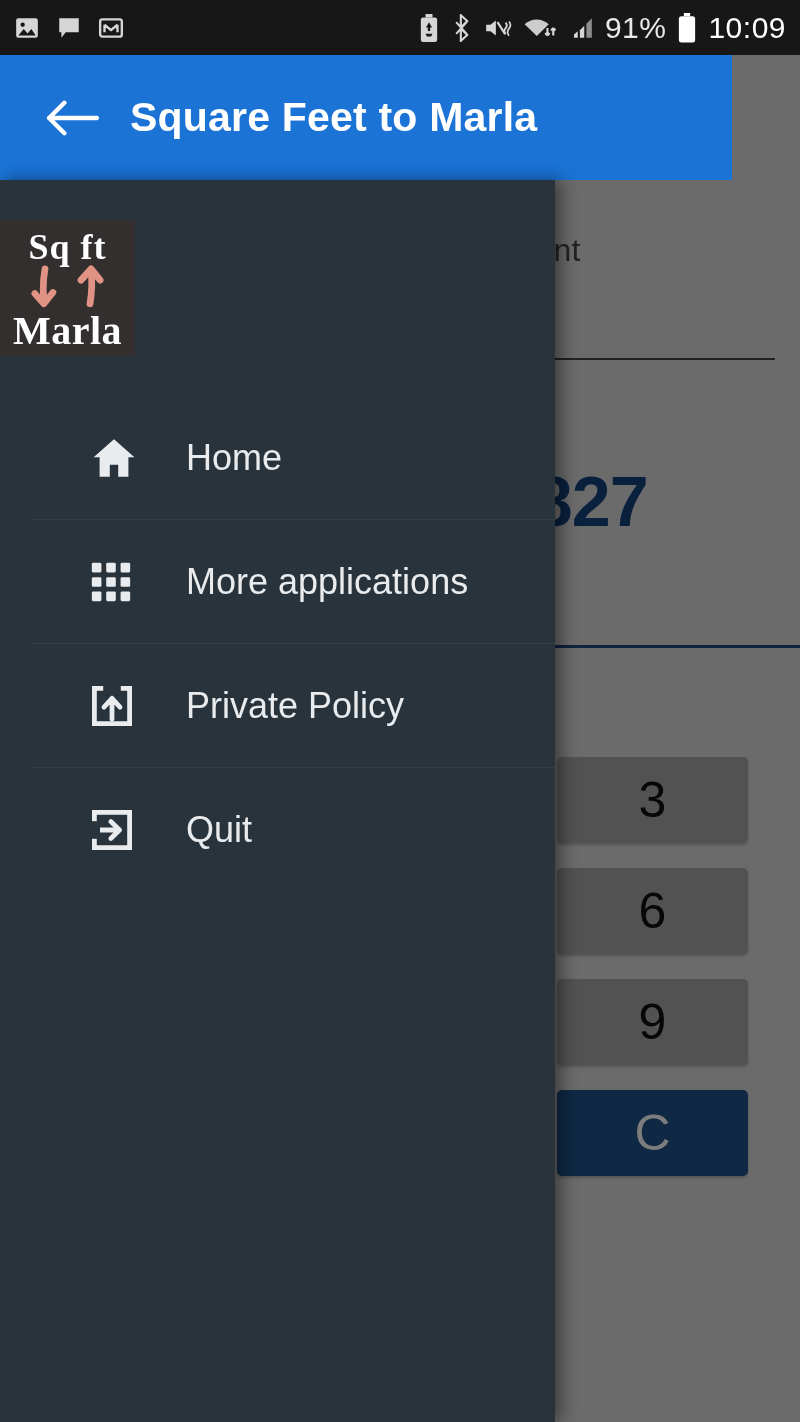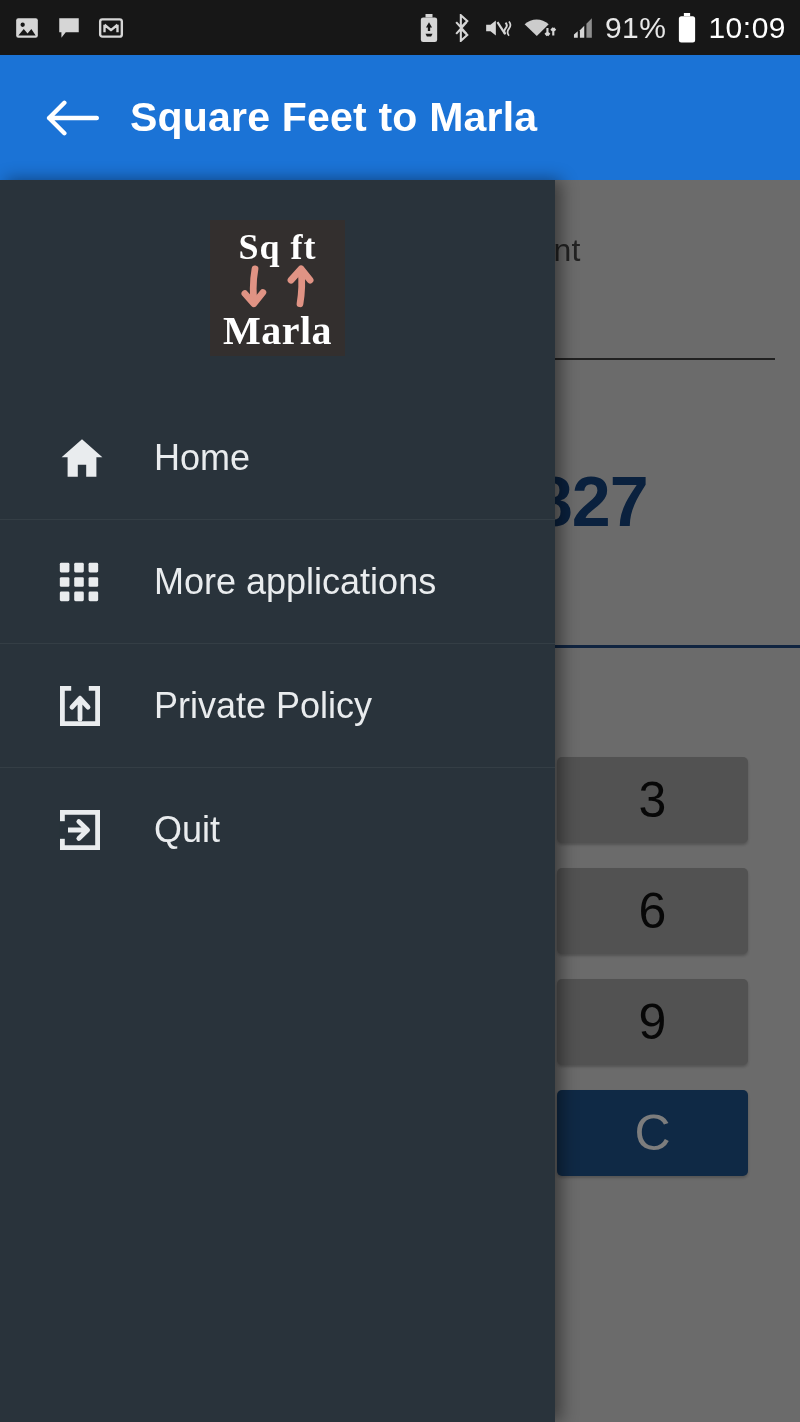--- a/index.html
+++ b/index.html
@@ -21,21 +21,21 @@
   .sb-right { margin-left:auto; display:flex; align-items:center; gap:11px; }
   .sb-icon { display:flex; align-items:center; justify-content:center; }
   .sb-text {
     color:#e8e8e8; font-size:30px; font-weight:400; letter-spacing:0.5px;
     font-family:"Liberation Sans", sans-serif;
   }
   .sb-time { color:#ffffff; font-size:30px; letter-spacing:0.5px; }
 
   
   .appbar {
-    position:absolute; top:55px; left:0; width:800px; height:125px;
+    position:absolute; top:55px; left:0; width:732px; height:125px;
     background:#1b73d6; display:flex; align-items:center;
   }
   .back-btn { width:80px; margin-left:32px; display:flex; align-items:center; justify-content:center; cursor:pointer; }
   .appbar-title {
     color:#ffffff; font-size:41px; font-weight:700; letter-spacing:0.2px;
     margin-left:18px;
   }
 
   
   .content {
@@ -84,21 +84,21 @@
     background:rgba(0,0,0,0.42); pointer-events:none;
   }
 
   
   .drawer {
     position:absolute; top:180px; left:0; width:555px; height:1242px;
     background:#29333b;
     box-shadow:6px 0 16px rgba(0,0,0,0.45);
   }
   .drawer-header {
-    height:216px; display:flex; align-items:center; justify-content:center;
+    height:216px; display:flex; align-items:center; 
   }
   .logo {
     width:135px; height:136px; background:#332f2e;
     display:flex; flex-direction:column; align-items:center; justify-content:center;
     position:relative; overflow:hidden;
   }
   .logo-top {
     font-family:"Liberation Serif", serif; font-weight:700;
     font-size:36px; color:#ffffff; line-height:1; letter-spacing:1px;
     margin-top:4px;
@@ -106,20 +106,21 @@
   .logo-bottom {
     font-family:"Liberation Serif", serif; font-weight:700;
     font-size:40px; color:#ffffff; line-height:1; letter-spacing:0.5px;
   }
   .logo-arrows { width:100%; height:46px; display:block; }
 
   .nav-item {
     height:124px; display:flex; align-items:center;
     padding-left:56px; cursor:pointer;
     border-bottom:1px solid rgba(255,255,255,0.055);
+    margin-left:32px;
   }
   .nav-item:last-of-type { border-bottom:none; }
   .nav-icon {
     width:62px; display:flex; align-items:center; justify-content:flex-start;
   }
   .nav-label {
     font-size:36px; color:#e9ecee; margin-left:36px; font-weight:400;
   }
 </style>
 </head>

